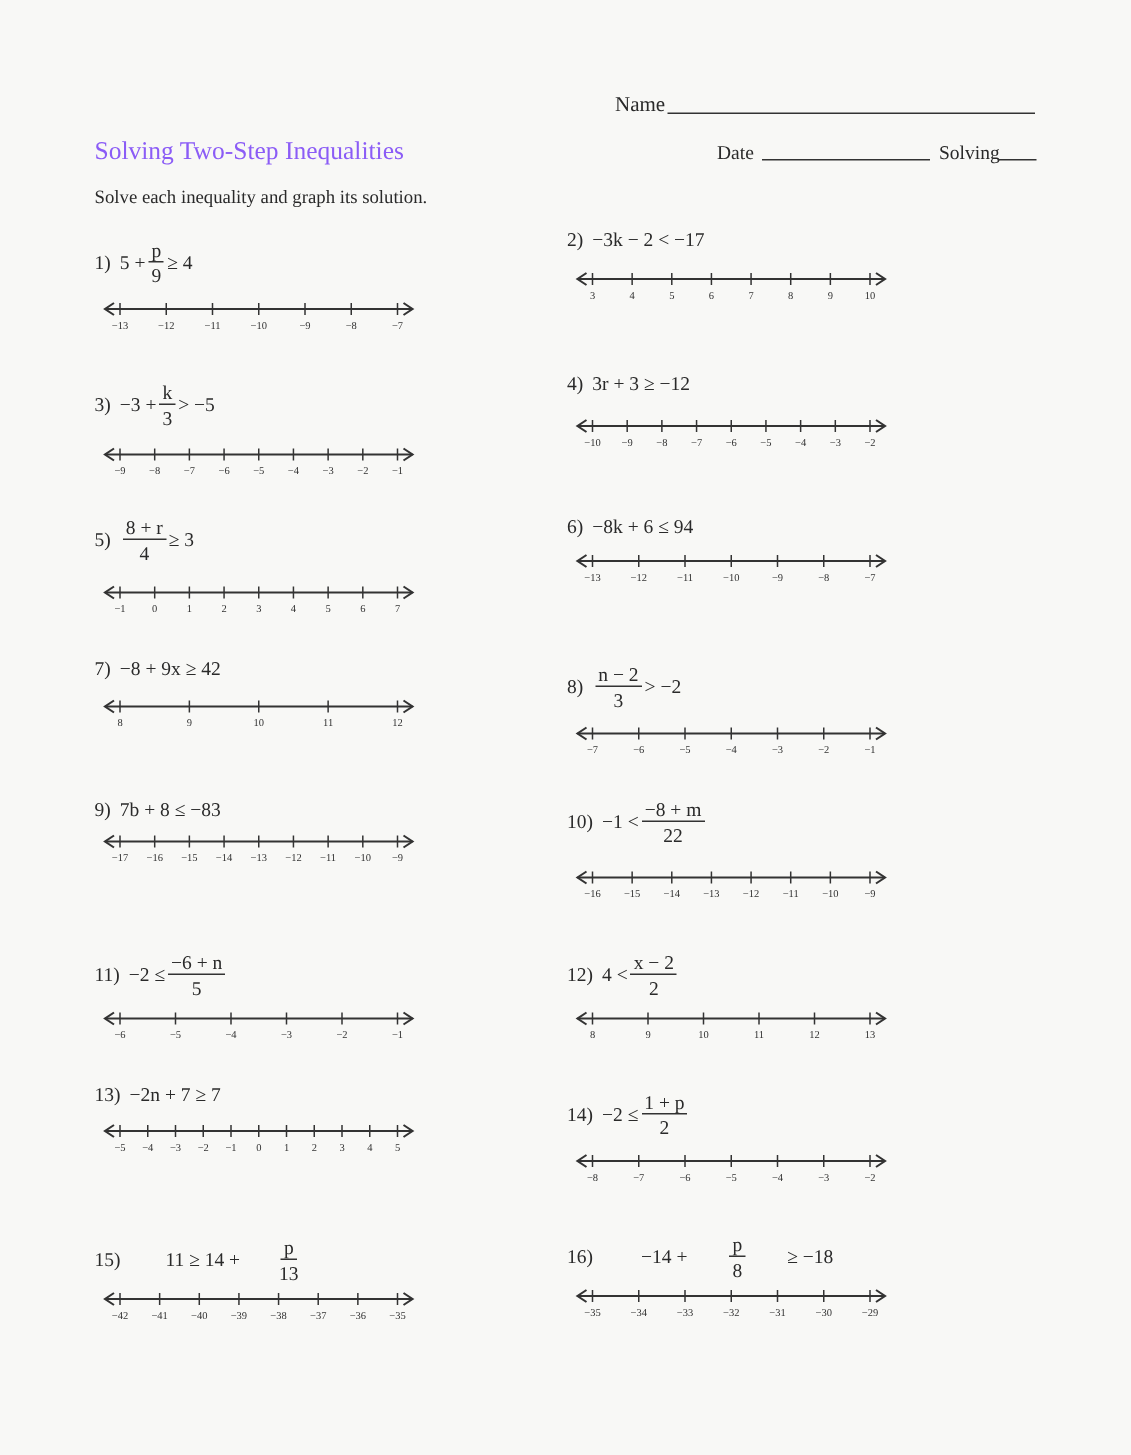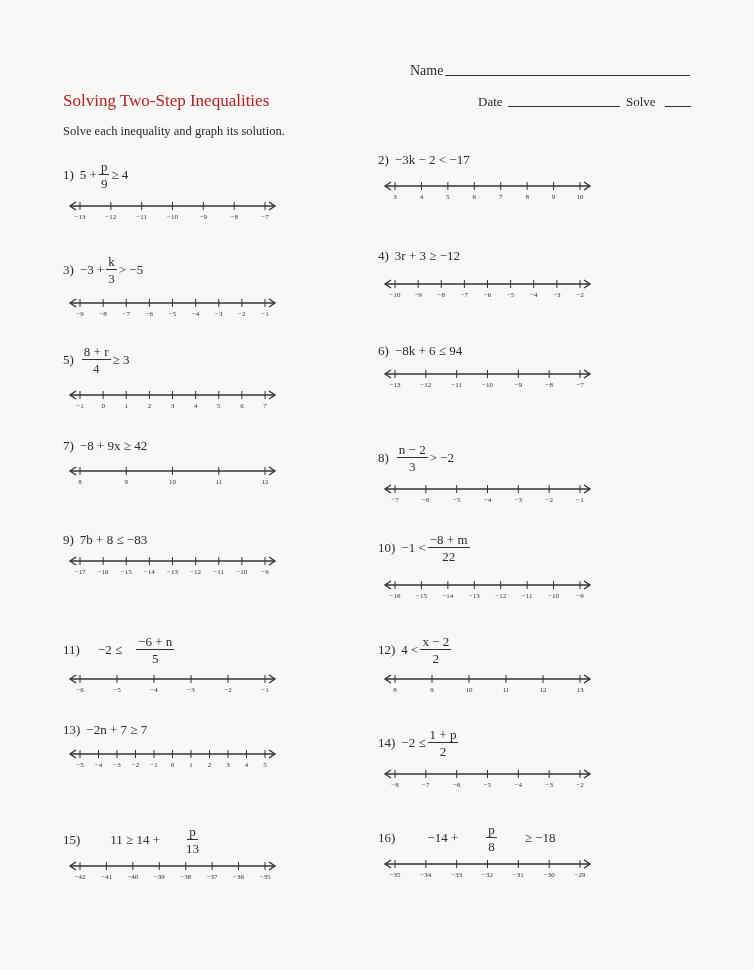--- a/index.html
+++ b/index.html
@@ -3,21 +3,21 @@
 <meta charset="utf-8">
 <style>
   html, body { margin:0; padding:0; }
   body {
     width:754px; height:970px; background:#f8f8f6; position:relative; overflow:hidden;
     font-family:"Liberation Serif", "DejaVu Serif", serif; color:#2a2a2a;
   }
   .abs { position:absolute; }
   .name-label { left:410px; top:63px; font-size:14px; }
   .name-line { left:445px; top:75px; width:245px; border-bottom:1px solid #333; }
-  .title { left:63px; top:91px; font-size:17px; color:#b91c1c; }
+  .title { left:63px; top:91px; font-size:17px; color:#8b5cf6; }
   .date-label { left:478px; top:94px; font-size:13px; }
   .date-line { left:508px; top:106px; width:112px; border-bottom:1px solid #333; }
   .period-label { left:626px; top:94px; font-size:13px; }
   .period-line { left:665px; top:106px; width:26px; border-bottom:1px solid #333; }
   .instructions { left:63px; top:124px; font-size:12.5px; font-weight:normal; }
 
   .prob { position:absolute; font-size:13px; display:flex; align-items:center; white-space:nowrap; }
   .prob .num { margin-right:6px; }
   .frac { display:inline-flex; flex-direction:column; align-items:center; vertical-align:middle; margin:0 2px; line-height:1; }
   .frac .n { border-bottom:1px solid #333; padding:0 2px 1px; }
@@ -28,21 +28,21 @@
   .tick-label { font-size:7px; fill:#333; font-family:"Liberation Serif", serif; }
 </style>
 </head>
 <body>
 
 <div class="abs name-label">Name</div>
 <div class="abs name-line"></div>
 <div class="abs title">Solving Two-Step Inequalities</div>
 <div class="abs date-label">Date</div>
 <div class="abs date-line"></div>
-<div class="abs period-label">Solve</div>
+<div class="abs period-label">Solving</div>
 <div class="abs period-line"></div>
 <div class="abs instructions">Solve each inequality and graph its solution.</div>
 
 <div id="problems">
     <div class="prob" style="left: 63px; top: 160px;">
       <span class="num">1)</span>
       <span>5 + </span>
       <span class="frac">
         <span class="n">p</span>
         <span class="d">9</span>
@@ -301,21 +301,21 @@
         <text class="tick-label" x="89.28571428571429" y="19" text-anchor="middle">−13</text>
         <line x1="115.71428571428571" y1="2" x2="115.71428571428571" y2="10" stroke="#333" stroke-width="1"></line>
         <text class="tick-label" x="115.71428571428571" y="19" text-anchor="middle">−12</text>
         <line x1="142.14285714285714" y1="2" x2="142.14285714285714" y2="10" stroke="#333" stroke-width="1"></line>
         <text class="tick-label" x="142.14285714285714" y="19" text-anchor="middle">−11</text>
         <line x1="168.57142857142858" y1="2" x2="168.57142857142858" y2="10" stroke="#333" stroke-width="1"></line>
         <text class="tick-label" x="168.57142857142858" y="19" text-anchor="middle">−10</text>
         <line x1="195" y1="2" x2="195" y2="10" stroke="#333" stroke-width="1"></line>
         <text class="tick-label" x="195" y="19" text-anchor="middle">−9</text>
       </svg></div>
-    <div class="prob" style="left: 63px; top: 635px; gap: 12px;">
+    <div class="prob" style="left: 63px; top: 635px;">
       <span class="num">11)</span>
       <span>−2 ≤ </span>
       <span class="frac">
         <span class="n">−6 + n</span>
         <span class="d">5</span>
       </span>
     </div>
     <div class="nl" style="left: 70px; top: 673px;"><svg width="205" height="22" xmlns="http://www.w3.org/2000/svg">
         <line x1="0" y1="6" x2="205" y2="6" stroke="#333" stroke-width="1.4"></line>
         <polyline points="6,2 0,6 6,10" fill="none" stroke="#333" stroke-width="1.4"></polyline>

